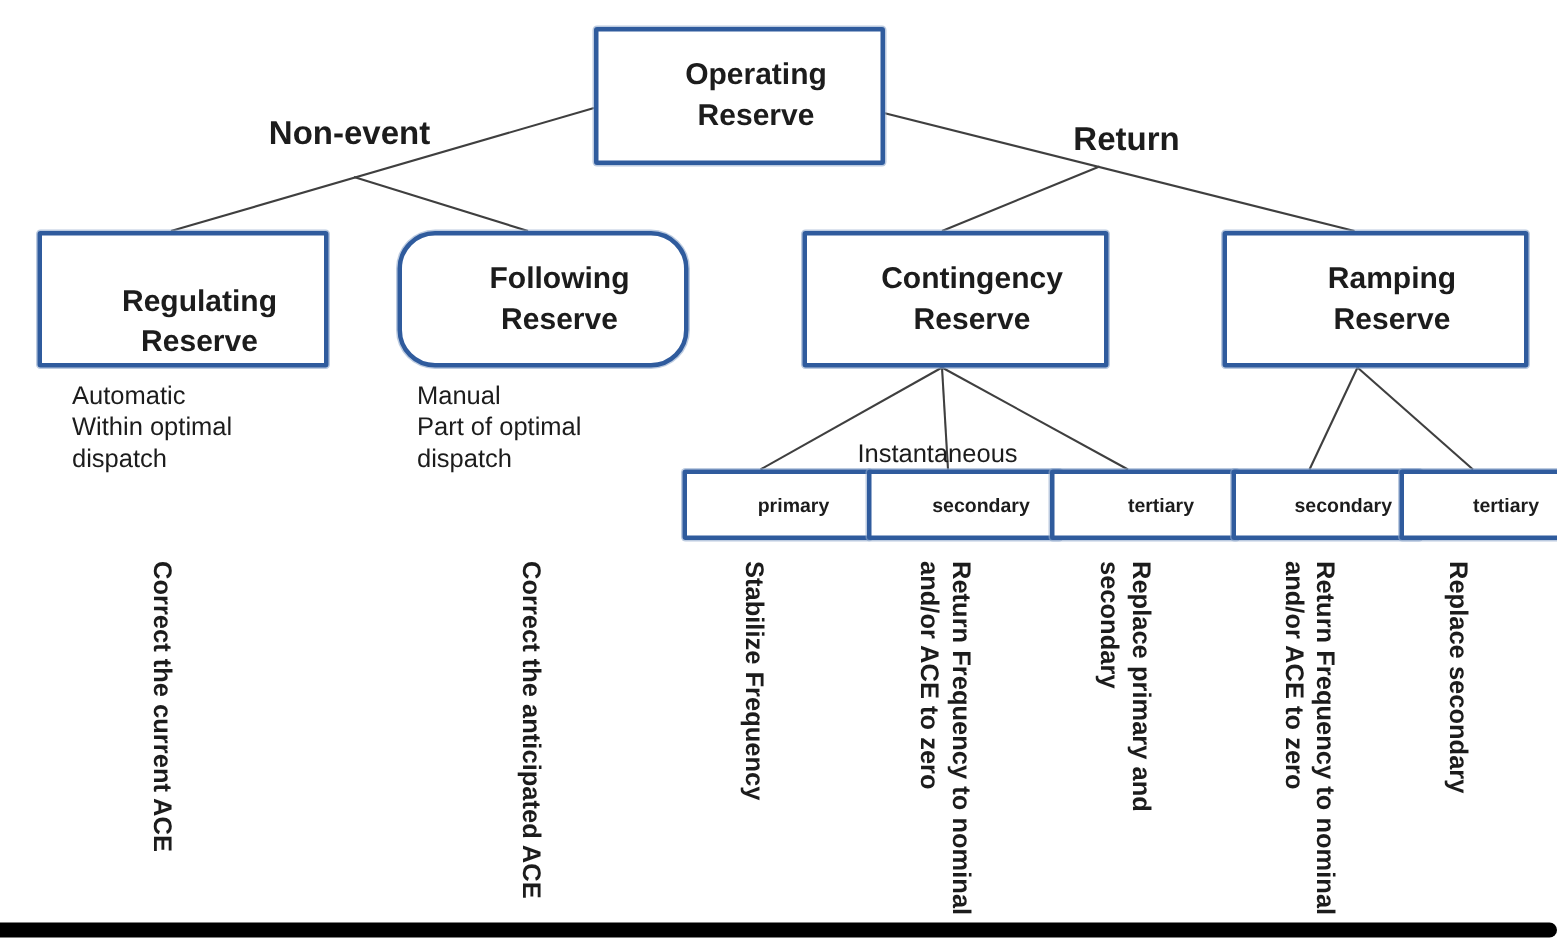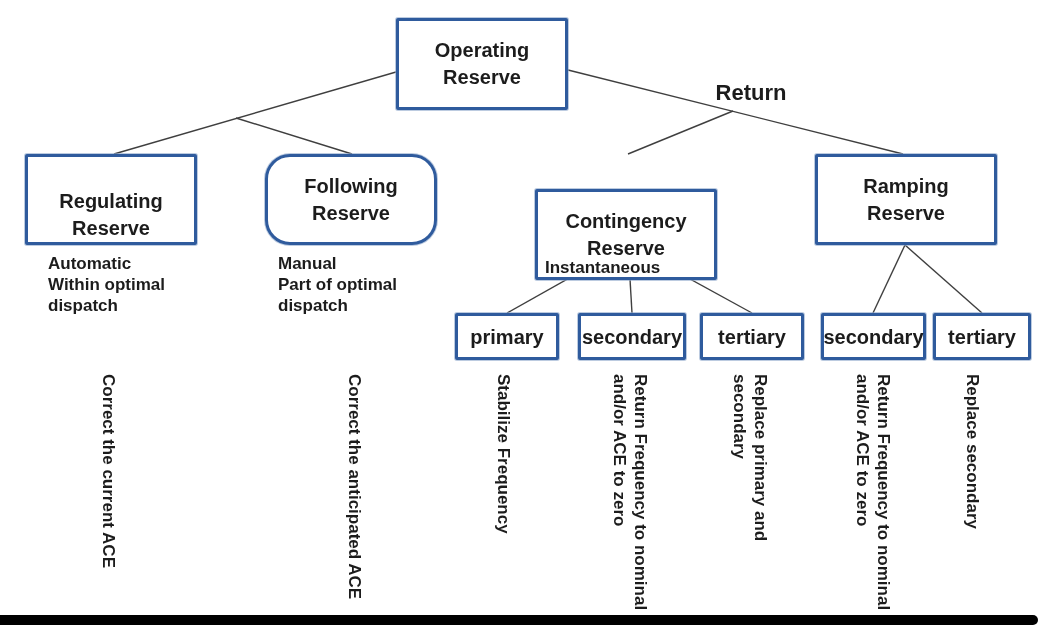--- a/index.html
+++ b/index.html
@@ -5,31 +5,31 @@
   html,body{margin:0;padding:0;background:#ffffff;}
   #canvas{
     position:relative;width:1038px;height:629px;background:#ffffff;overflow:hidden;
     font-family:"Liberation Sans","DejaVu Sans",sans-serif;color:#1c1c1c;
   }
   svg.lines{position:absolute;left:0;top:0;width:1038px;height:629px;}
   .box{
     position:absolute;display:flex;align-items:center;justify-content:center;
     border:3px solid #2f5b9d;border-radius:2px;background:#ffffff;
     box-shadow:0 0 0 1px rgba(143,168,204,.6);
-    text-align:center;font-weight:700;white-space:pre-line;
+    text-align:center;font-weight:700;white-space:pre-line;padding-left:22px;
   }
   .box.main{font-size:20px;line-height:27px;}
-  .box.small{font-size:20px;line-height:18px;}
+  .box.small{font-size:13px;line-height:18px;}
   .branch{
     position:absolute;font-size:22px;font-weight:700;text-align:center;white-space:nowrap;
   }
   .note{
-    position:absolute;font-size:17px;line-height:21px;font-weight:700;white-space:pre-line;
+    position:absolute;font-size:17px;line-height:21px;font-weight:400;white-space:pre-line;
   }
-  .note.center{}
+  .note.center{text-align:center;margin-top:35px;}
   .vtext{
     position:absolute;top:374px;transform:translateX(-50%);
     writing-mode:vertical-rl;text-orientation:mixed;
     font-size:17px;line-height:21px;font-weight:700;white-space:pre-line;
   }
   .bottom-bar{
     position:absolute;left:0;top:615px;width:1038px;height:10px;
     background:#000000;border-radius:0 5px 5px 0;
   }
 </style>
@@ -50,31 +50,32 @@
       <line x1="905" y1="245" x2="873" y2="313"></line>
       <line x1="905" y1="245" x2="982" y2="313"></line>
     </g>
   </svg>
 
   <div class="box main" style="left:396px;top:18px;width:166px;height:86px;">
     <span>Operating
 Reserve</span>
   </div>
 
+  <div class="branch" style="left:233px;top:76px;transform:translateX(-50%);">Non-event</div>
   <div class="branch" style="left:751px;top:80px;transform:translateX(-50%);">Return</div>
 
   <div class="box main" style="left:25px;top:154px;width:166px;height:85px;align-items:flex-end;">
     <span>Regulating
 Reserve</span>
   </div>
   <div class="box main" style="left:265px;top:154px;width:166px;height:85px;border-radius:25px;">
     <span>Following
 Reserve</span>
   </div>
-  <div class="box main" style="left:535px;top:154px;width:176px;height:85px;margin-top:35px;">
+  <div class="box main" style="left:535px;top:154px;width:176px;height:85px;">
     <span>Contingency
 Reserve</span>
   </div>
   <div class="box main" style="left:815px;top:154px;width:176px;height:85px;">
     <span>Ramping
 Reserve</span>
   </div>
 
   <div class="note" style="left:48px;top:253px;">Automatic
 Within optimal

